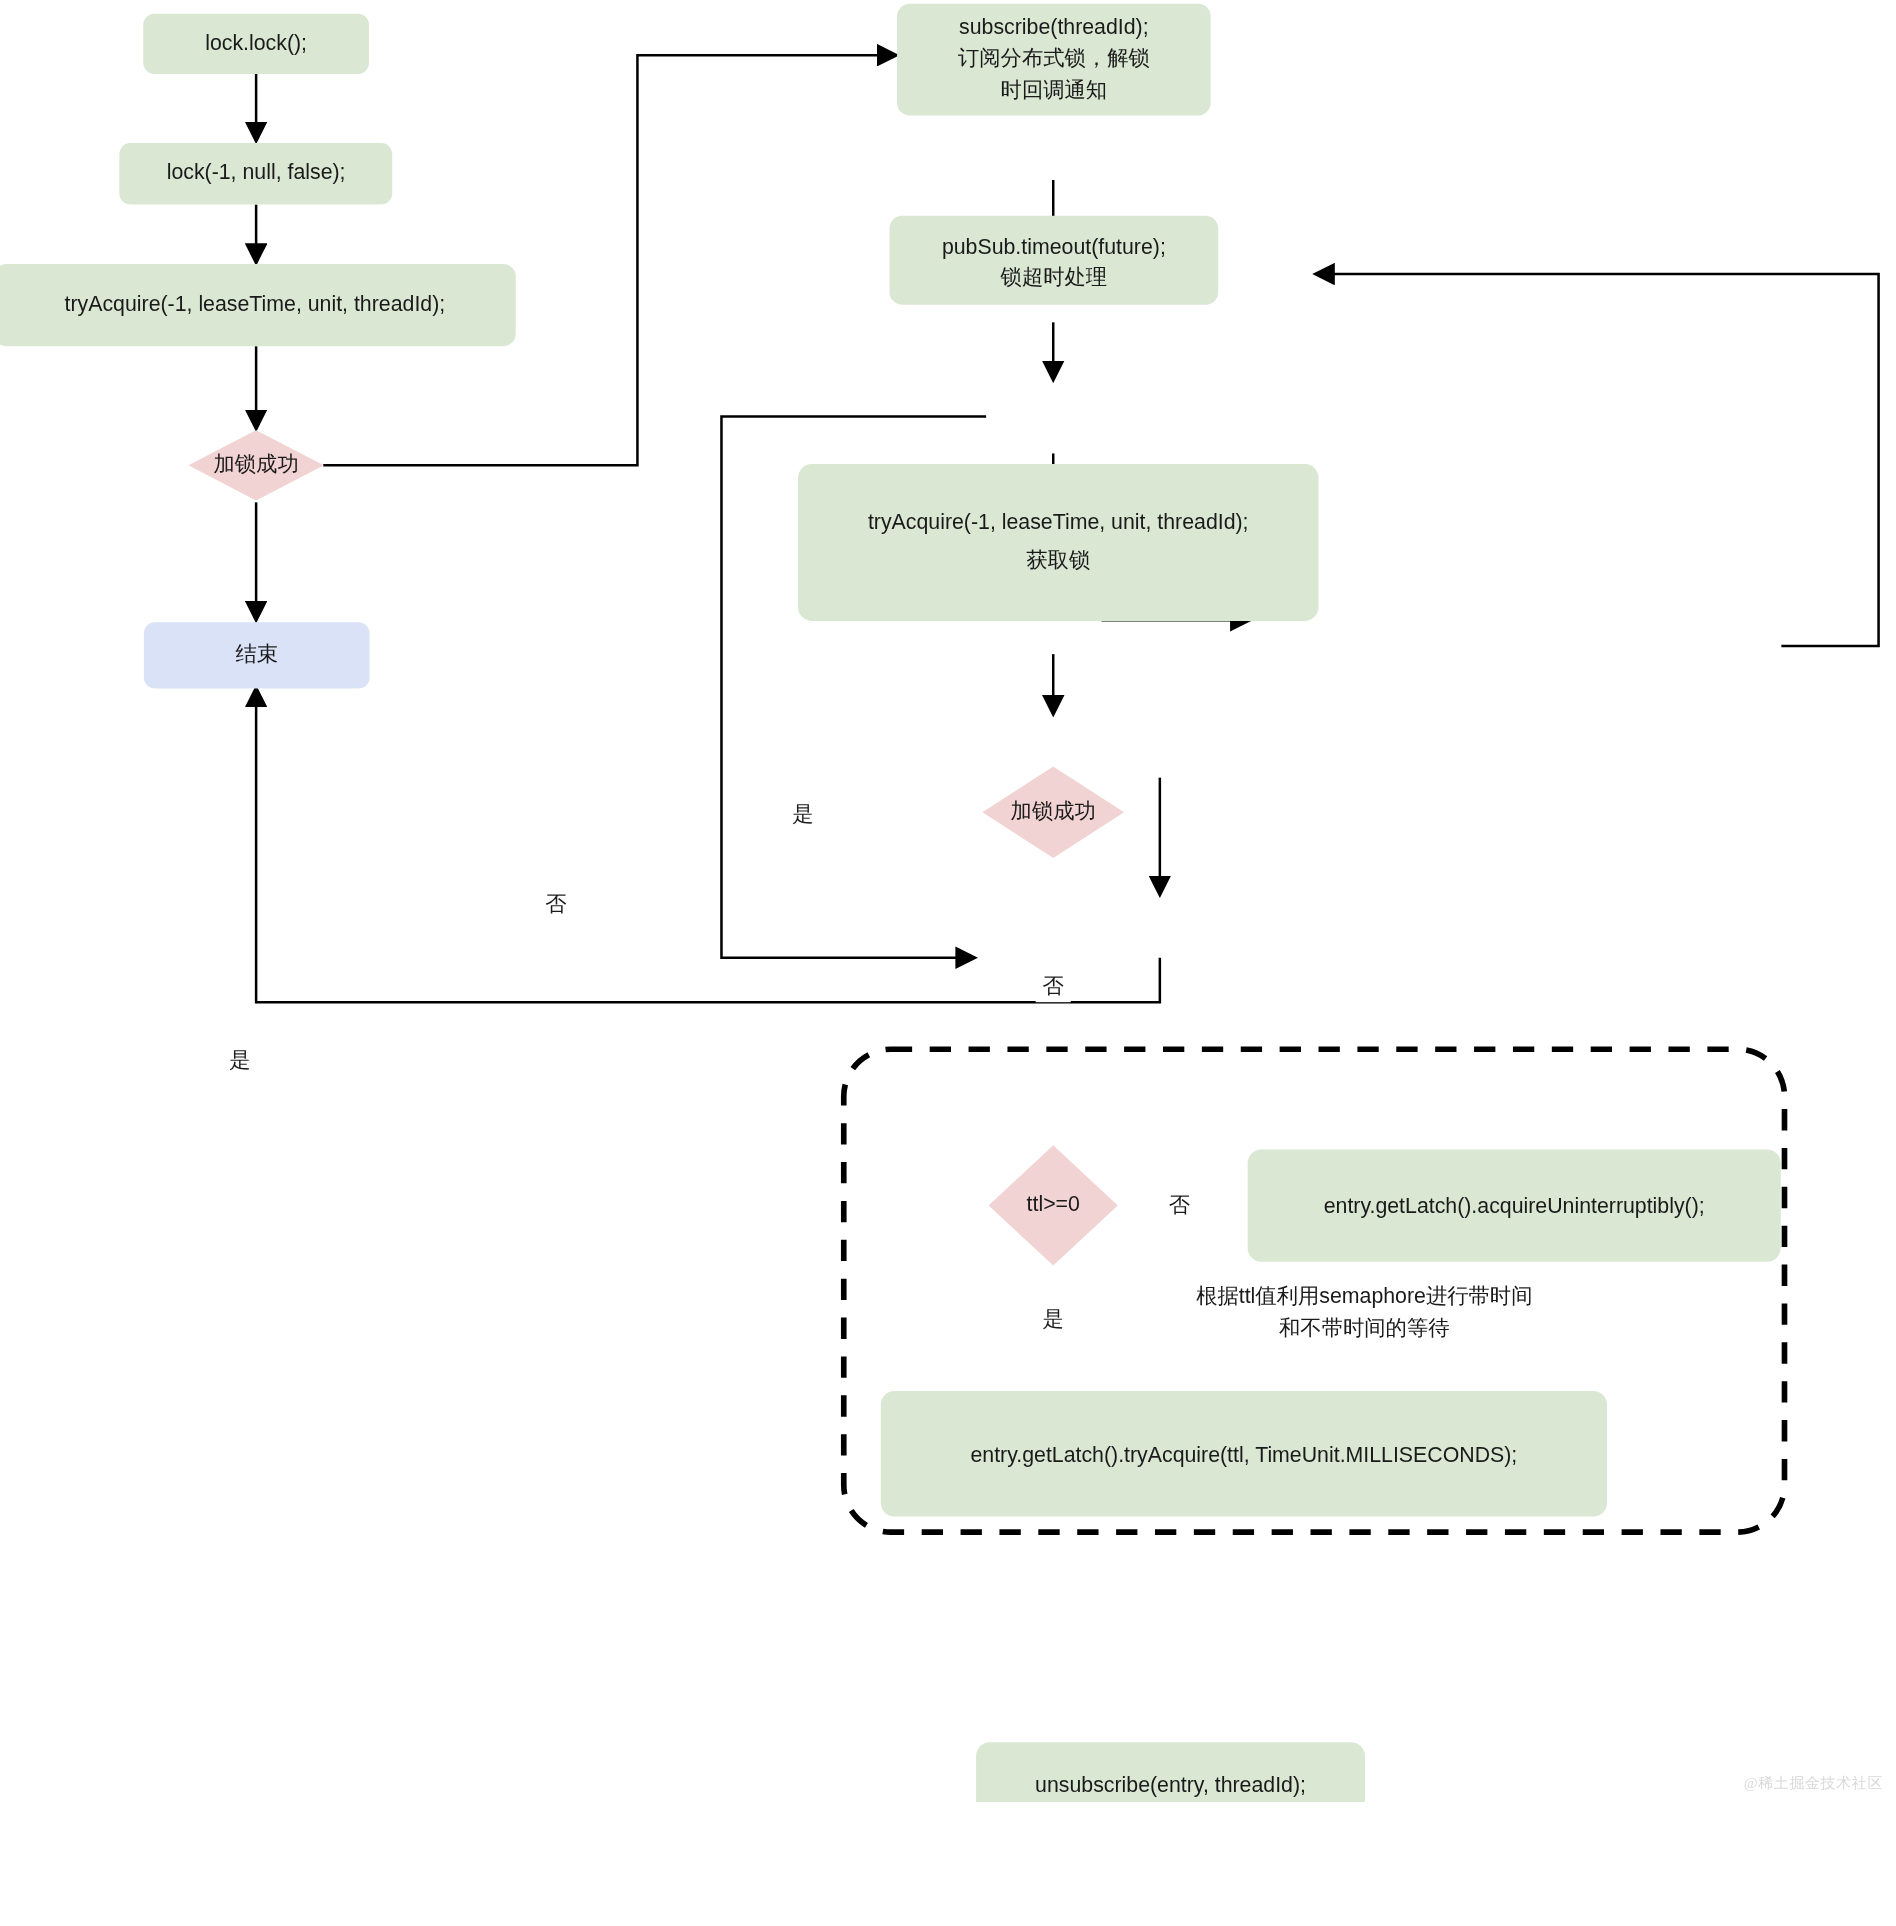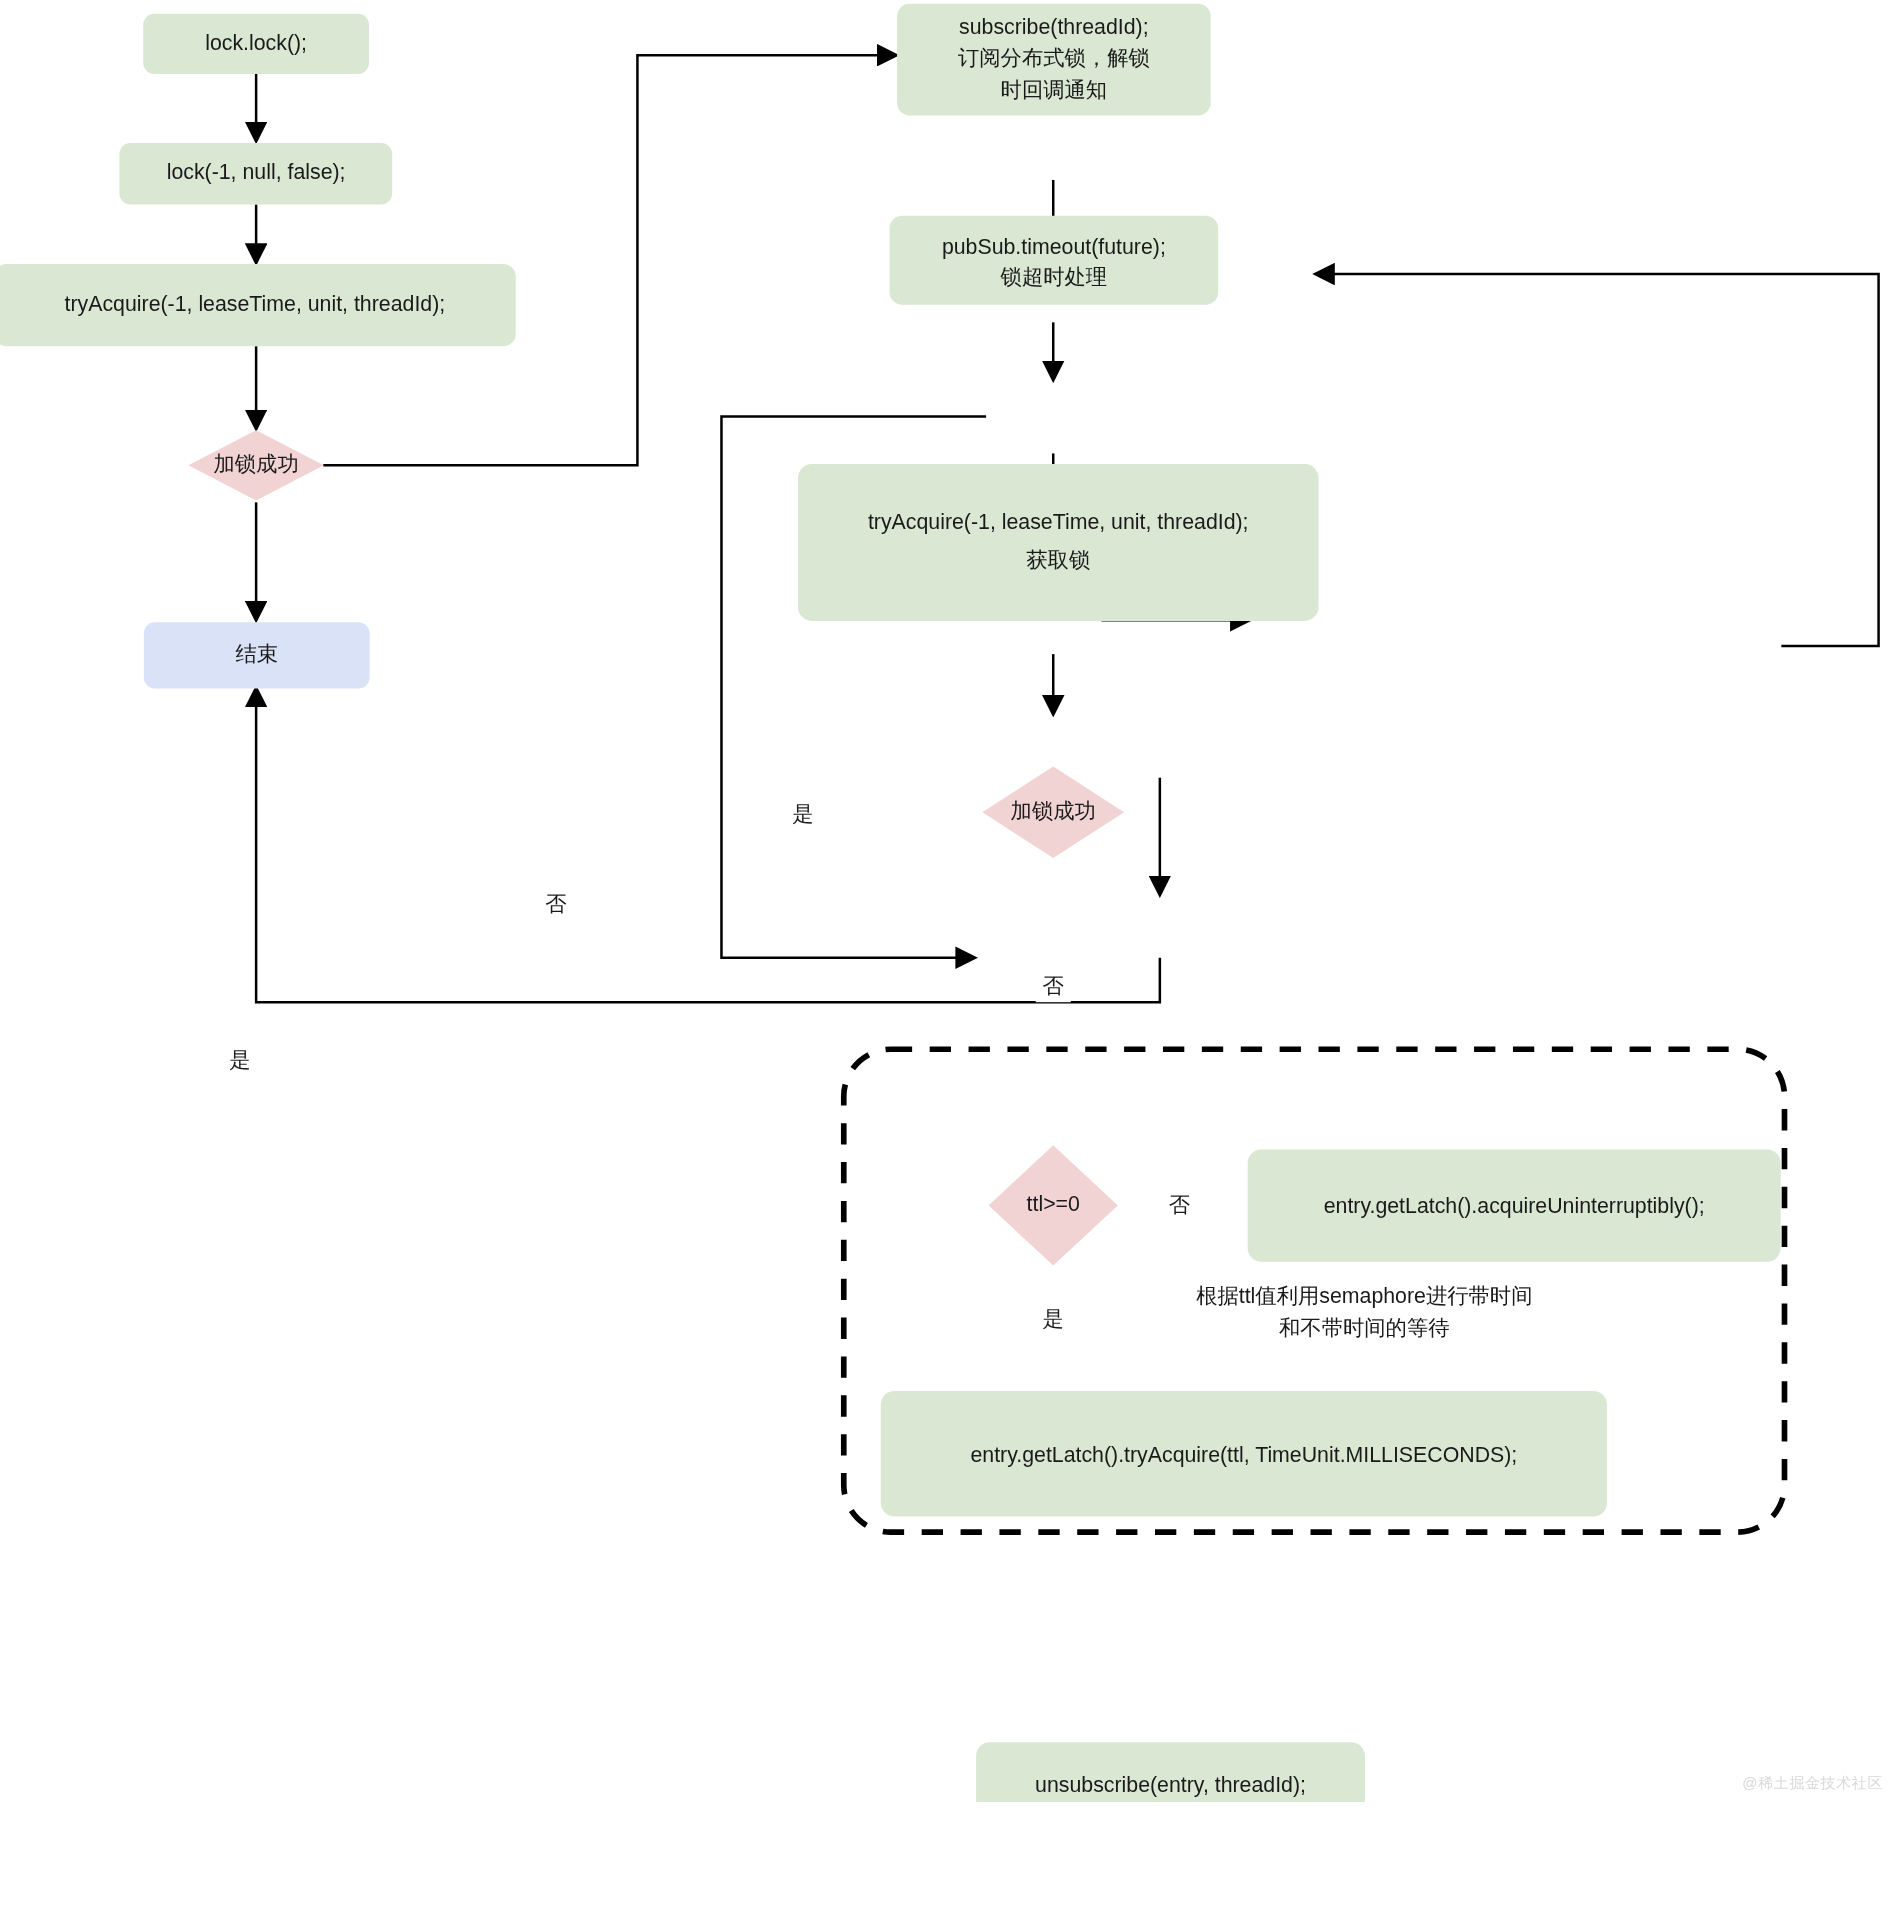--- a/index.html
+++ b/index.html
@@ -54,21 +54,21 @@
     font-family: "Liberation Sans", "DejaVu Sans", sans-serif;
     font-size: 34px;
     fill: #1a1a1a;
     text-anchor: middle;
     dominant-baseline: middle;
   }
   .watermark {
     position: absolute;
     right: 14px;
     bottom: 8.8px;
-    font-family: Liberation Sans, sans-serif;
+    font-family: Liberation Serif, serif;
     font-size: 15px;
     color: #d9d9d9;
     letter-spacing: 0.6px;
     user-select: none;
   }
   .proc { fill: #d9e7d3; }
   .dec  { fill: #f2d3d3; }
   .term { fill: #d9e2f7; }
 </style>
 </head>

